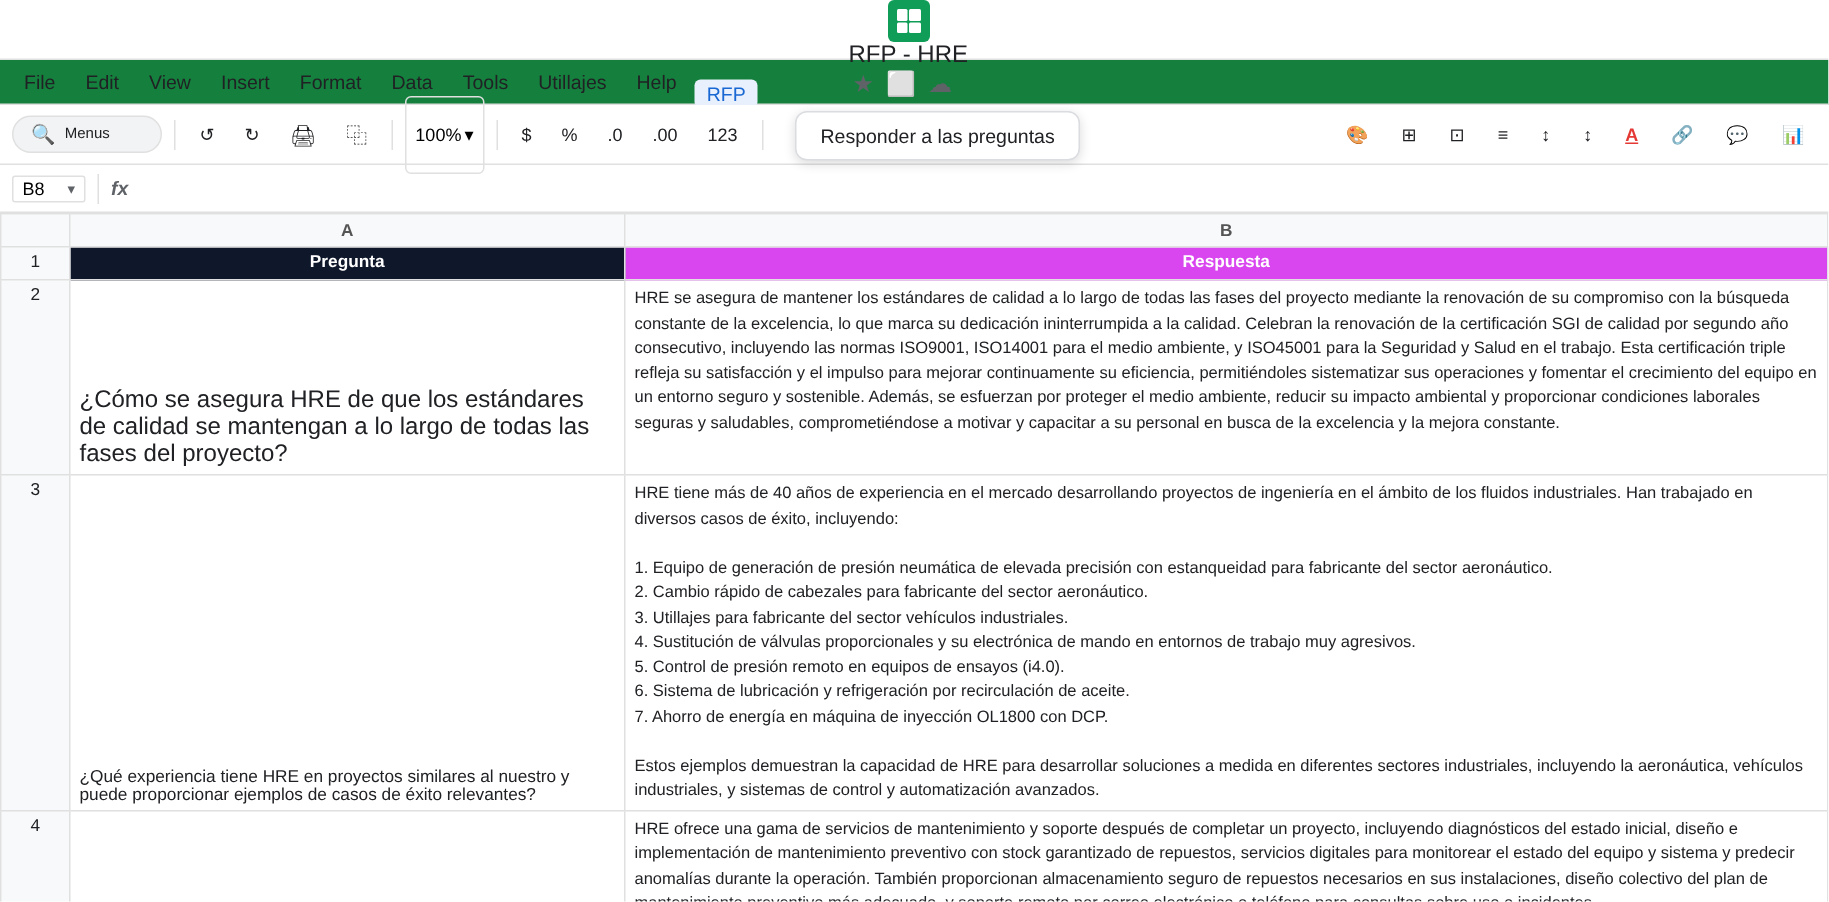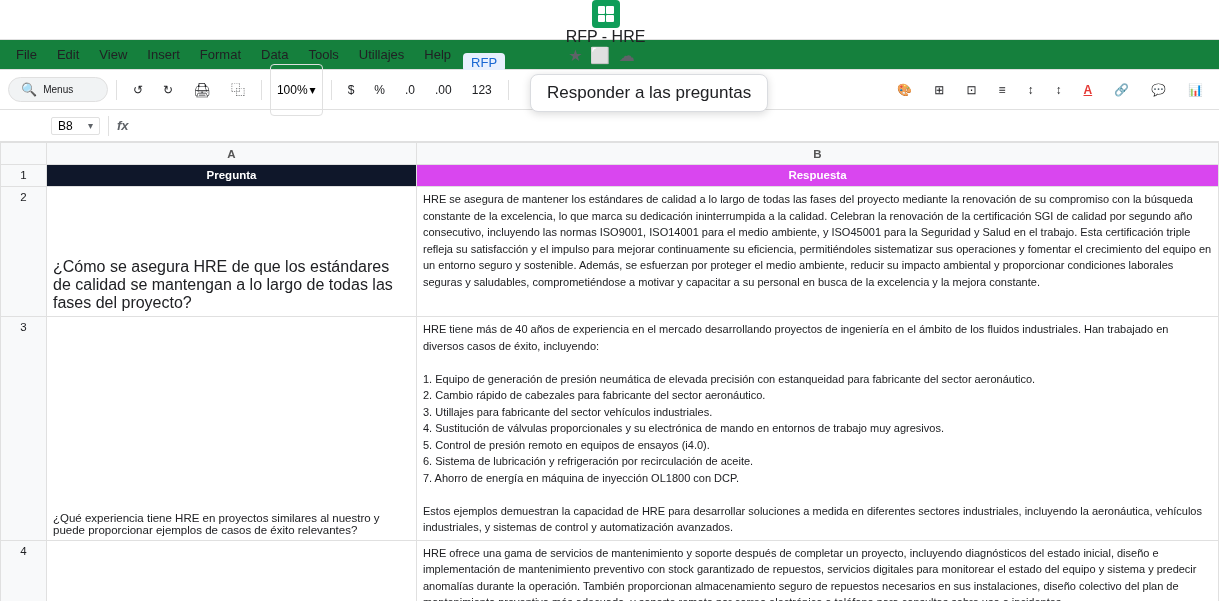--- a/index.html
+++ b/index.html
@@ -94,21 +94,21 @@
     }
     .toolbar-separator { width: 1px; height: 20px; background: #e0e0e0; margin: 0 4px; }
     .ai-suggestion-box {
       position: absolute;
       left: 530px;
       top: 4px;
       background: #fff;
       border: 1px solid #dadce0;
       border-radius: 8px;
       padding: 8px 16px;
-      font-size: 17px;
+      font-size: 13px;
       color: #202124;
       box-shadow: 0 2px 8px rgba(0,0,0,0.15);
       z-index: 100;
       white-space: nowrap;
     }
 
     
     .formula-bar {
       display: flex;
       align-items: center;
@@ -226,21 +226,21 @@
     <button class="toolbar-btn">↕</button>
     <button class="toolbar-btn">↕</button>
     <button class="toolbar-btn" style="font-weight:bold;text-decoration:underline;color:#e53935;">A</button>
     <button class="toolbar-btn">🔗</button>
     <button class="toolbar-btn">💬</button>
     <button class="toolbar-btn">📊</button>
   </div>
 </div>
 
 <div class="formula-bar">
-  <div style="display:flex;align-items:center;border:1px solid #e0e0e0;border-radius:2px;padding:1px 6px;margin-left:43px;">
+  <div style="display:flex;align-items:center;border:1px solid #e0e0e0;border-radius:2px;padding:1px 6px;">
     <span style="font-size:12px;min-width:30px;">B8</span>
     <span style="font-size:10px;color:#5f6368;">▾</span>
   </div>
   <span style="width:1px;height:20px;background:#e0e0e0;"></span>
   <span style="color:#5f6368;font-size:13px;font-style:italic;font-weight:bold;">fx</span>
   <input type="text" class="formula-input" value="" style="font-size: 12px; border: none; outline: none; flex: 1 1 0%;">
 </div>
 
 <div class="spreadsheet">
   <table class="sheet-table">

